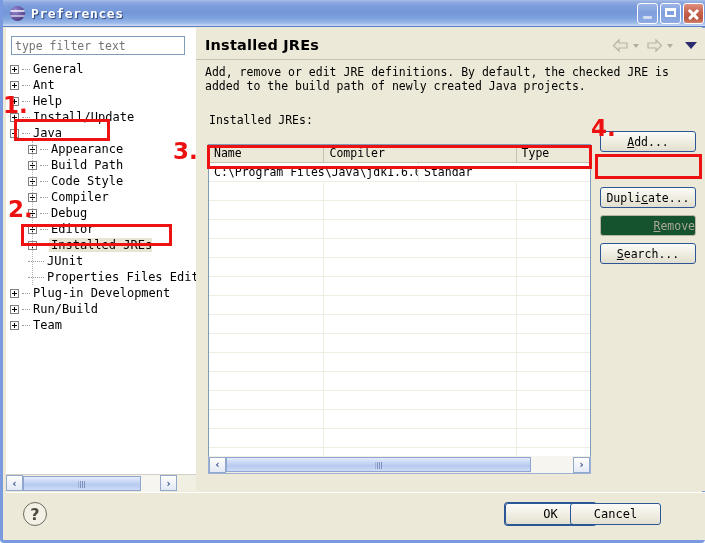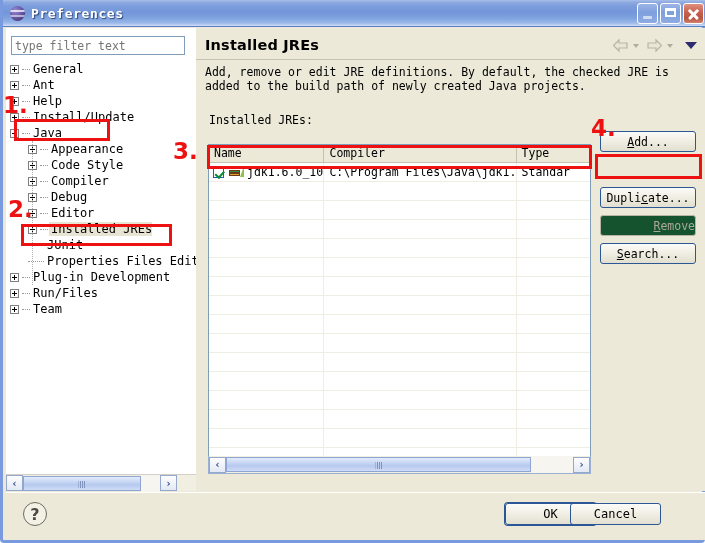--- a/index.html
+++ b/index.html
@@ -531,29 +531,30 @@
     <div id="filter-wrap">
       <input id="filter-input" type="text" placeholder="type filter text" style="">
     </div>
     <div id="tree">
         <div class="tree-row"><span style="display: inline-block; width: 4px;"></span><span class="expander plus"></span><span class="dots"></span><span class="tree-label">General</span></div>
         <div class="tree-row"><span style="display: inline-block; width: 4px;"></span><span class="expander plus"></span><span class="dots"></span><span class="tree-label">Ant</span></div>
         <div class="tree-row"><span style="display: inline-block; width: 4px;"></span><span class="expander plus"></span><span class="dots"></span><span class="tree-label">Help</span></div>
         <div class="tree-row"><span style="display: inline-block; width: 4px;"></span><span class="expander plus"></span><span class="dots"></span><span class="tree-label">Install/Update</span></div>
         <div class="tree-row"><span style="display: inline-block; width: 4px;"></span><span class="expander"></span><span class="dots"></span><span class="tree-label">Java</span></div>
         <div class="tree-row"><span style="display: inline-block; width: 22px;"></span><span class="expander plus"></span><span class="dots"></span><span class="tree-label">Appearance</span></div>
+        <div class="tree-row"><span style="display: inline-block; width: 22px;"></span><span class="expander plus"></span><span class="dots"></span><span class="tree-label">Build Path</span></div>
         <div class="tree-row"><span style="display: inline-block; width: 22px;"></span><span class="expander plus"></span><span class="dots"></span><span class="tree-label">Code Style</span></div>
         <div class="tree-row"><span style="display: inline-block; width: 22px;"></span><span class="expander plus"></span><span class="dots"></span><span class="tree-label">Compiler</span></div>
         <div class="tree-row"><span style="display: inline-block; width: 22px;"></span><span class="expander plus"></span><span class="dots"></span><span class="tree-label">Debug</span></div>
         <div class="tree-row"><span style="display: inline-block; width: 22px;"></span><span class="expander plus"></span><span class="dots"></span><span class="tree-label">Editor</span></div>
         <div class="tree-row sel"><span style="display: inline-block; width: 22px;"></span><span class="expander plus"></span><span class="dots"></span><span class="tree-label">Installed JREs</span></div>
         <div class="tree-row"><span style="display: inline-block; width: 22px;"></span><span class="leafdots"></span><span class="tree-label">JUnit</span></div>
         <div class="tree-row"><span style="display: inline-block; width: 22px;"></span><span class="leafdots"></span><span class="tree-label">Properties Files Edit</span></div>
         <div class="tree-row"><span style="display: inline-block; width: 4px;"></span><span class="expander plus"></span><span class="dots"></span><span class="tree-label">Plug-in Development</span></div>
-        <div class="tree-row"><span style="display: inline-block; width: 4px;"></span><span class="expander plus"></span><span class="dots"></span><span class="tree-label">Run/Files</span></div>
+        <div class="tree-row"><span style="display: inline-block; width: 4px;"></span><span class="expander plus"></span><span class="dots"></span><span class="tree-label">Run/Build</span></div>
         <div class="tree-row"><span style="display: inline-block; width: 4px;"></span><span class="expander plus"></span><span class="dots"></span><span class="tree-label">Team</span></div>
         <div class="guide" style="left: 26px; top: 80px; height: 144px;"></div>
       </div>
   </div>
 
   <div id="left-hscroll">
     <div class="sb-arrow">‹</div>
     <div class="sb-thumb" style="width:118px;">
       <div class="sb-grip"></div>
     </div>
@@ -586,30 +587,20 @@
     <div id="list-label">Installed JREs:</div>
 
     <div id="table-box">
       <div id="table-header">
           <div class="th c0">Name</div>
           <div class="th c1">Compiler</div>
           <div class="th c2">Type</div>
         </div>
       <div id="table-body">
           <div class="trow">
-            <div class="td c0">
-              <span class="row-check"></span>
-              <span class="jre-icon">
-                <span class="bk b1"></span>
-                <span class="bk b2"></span>
-                <span class="bk b3"></span>
-                <span class="pen"></span>
-              </span>
-              <span>jdk1.6.0_10</span>
-            </div>
             <div class="td c1">C:\Program Files\Java\jdk1.6.0_10</div>
             <div class="td c2">Standar</div>
           </div>
           <div class="empty-row">
             <div class="ecell c0"></div>
             <div class="ecell c1"></div>
             <div class="ecell c2"></div>
           </div>
           <div class="empty-row">
             <div class="ecell c0"></div>

